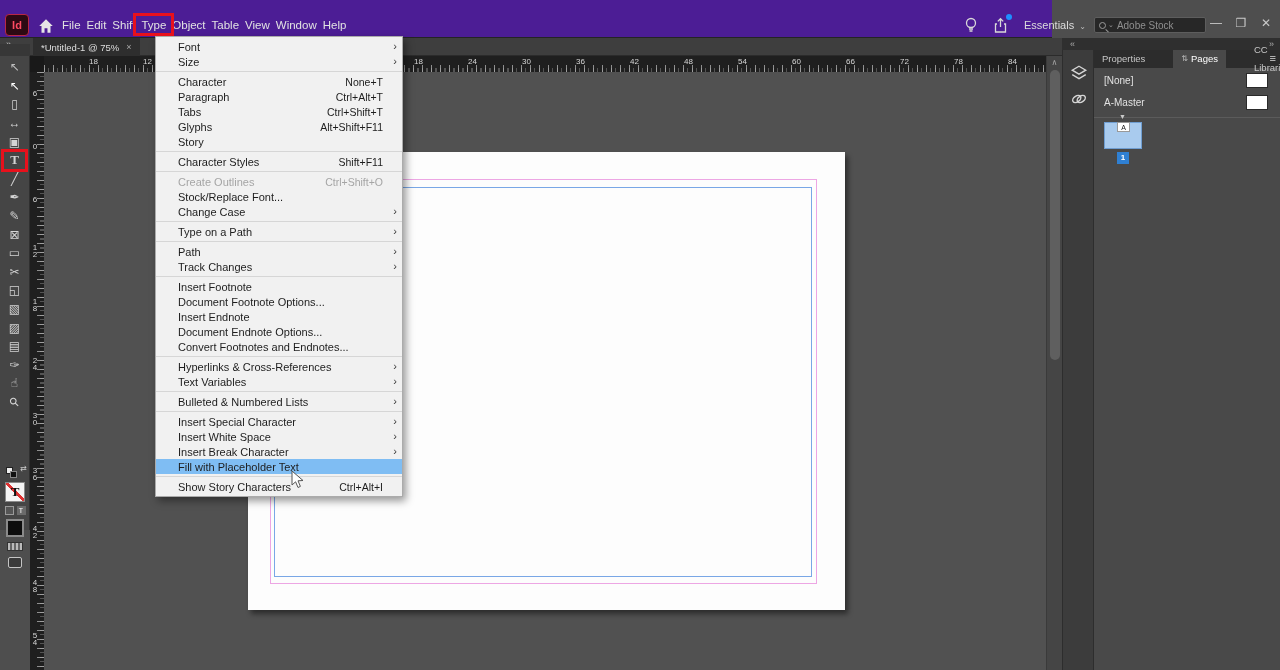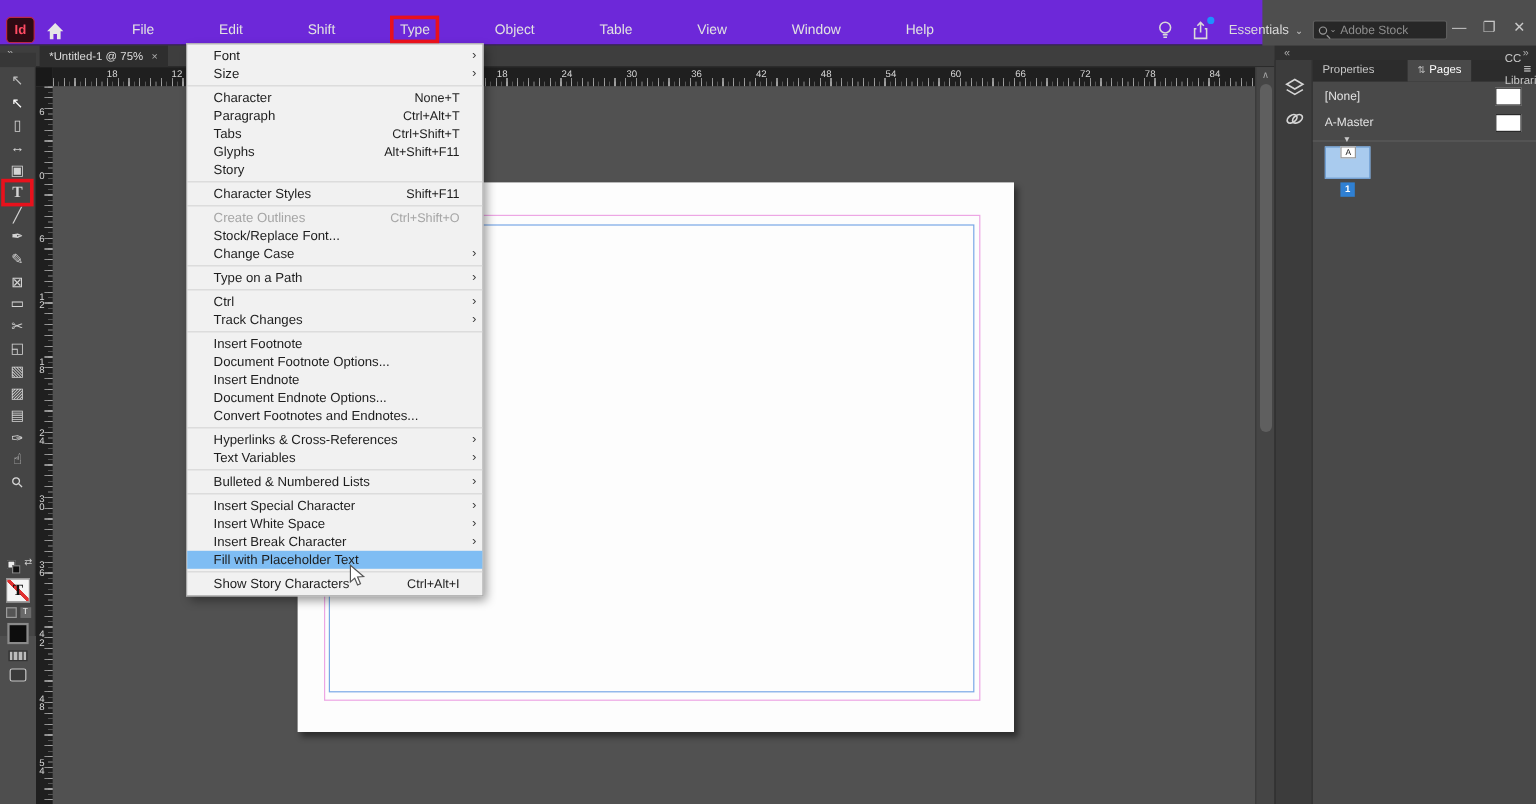--- a/index.html
+++ b/index.html
@@ -4,25 +4,25 @@
 <style>
   * { margin:0; padding:0; box-sizing:border-box; }
   html,body { background:#222; }
   #app {
     position:relative; width:1280px; height:670px; overflow:hidden;
     background:#4e4e4e;
     font-family:"Liberation Sans","DejaVu Sans",sans-serif;
     -webkit-font-smoothing:antialiased;
   }
   
-  #titlebar { position:absolute; left:0; top:0; width:1052px; height:38px; background:#6d28d9; border-bottom:1px solid #242424; }
+  #titlebar { position:absolute; left:0; top:0; width:1052px; height:38px; background:#4c1d95; border-bottom:1px solid #242424; }
   #logo { position:absolute; left:5px; top:14px; width:24px; height:22px; background:#2d0a13; border:1px solid #b92747; border-radius:4px; color:#ff4b63; font-size:11px; font-weight:bold; display:flex; align-items:center; justify-content:center; }
   #home { position:absolute; left:37px; top:17px; width:18px; height:18px; }
   #menubar { position:absolute; left:59px; top:14px; height:22px; display:flex; align-items:center; }
-  .menu-item { position:relative; padding:0 3px; font-size:11.5px; color:#e2e2e2; cursor:default;margin-left:48px; }
+  .menu-item { position:relative; padding:0 3px; font-size:11.5px; color:#e2e2e2; cursor:default; }
   .menu-item.annotated::after { content:""; position:absolute; top:-6px; bottom:-5px; left:-5px; right:-5px; border:3px solid #e8111c; z-index:60; }
   #bulb { position:absolute; left:962px; top:16px; width:18px; height:20px; }
   #share { position:absolute; left:992px; top:17px; width:17px; height:17px; }
   #share-dot { position:absolute; right:-3px; top:-3px; width:6px; height:6px; border-radius:50%; background:#1e90ff; }
   #workspace { position:absolute; left:1024px; top:19px; font-size:11px; color:#dcdcdc; }
   #workspace .chev { font-size:8px; color:#bbb; margin-left:5px; }
   #stock-search { position:absolute; left:1094px; top:17px; width:112px; height:16px; background:#272727; border:1px solid #5d5d5d; border-radius:2px; display:flex; align-items:center; padding:0 4px; }
   .mag { position:relative; width:7px; height:7px; border:1px solid #9a9a9a; border-radius:50%; flex:none; }
   .mag::after { content:""; position:absolute; left:6px; top:6px; width:4px; height:1px; background:#9a9a9a; transform:rotate(45deg); transform-origin:0 0; }
   #stock-search .chev { font-size:7px; color:#9a9a9a; margin:0 3px 0 2px; }
@@ -422,21 +422,21 @@
         <span class="arr">›</span>
       </div>
       <div class="tm-sep"></div>
       <div class="tm-row">
         <span class="lab">Type on a Path</span>
         <span class="sp"></span>
         <span class="arr">›</span>
       </div>
       <div class="tm-sep"></div>
       <div class="tm-row">
-        <span class="lab">Ctrl</span>
+        <span class="lab">Path</span>
         <span class="sp"></span>
         <span class="arr">›</span>
       </div>
       <div class="tm-row">
         <span class="lab">Track Changes</span>
         <span class="sp"></span>
         <span class="arr">›</span>
       </div>
       <div class="tm-sep"></div>
       <div class="tm-row">

